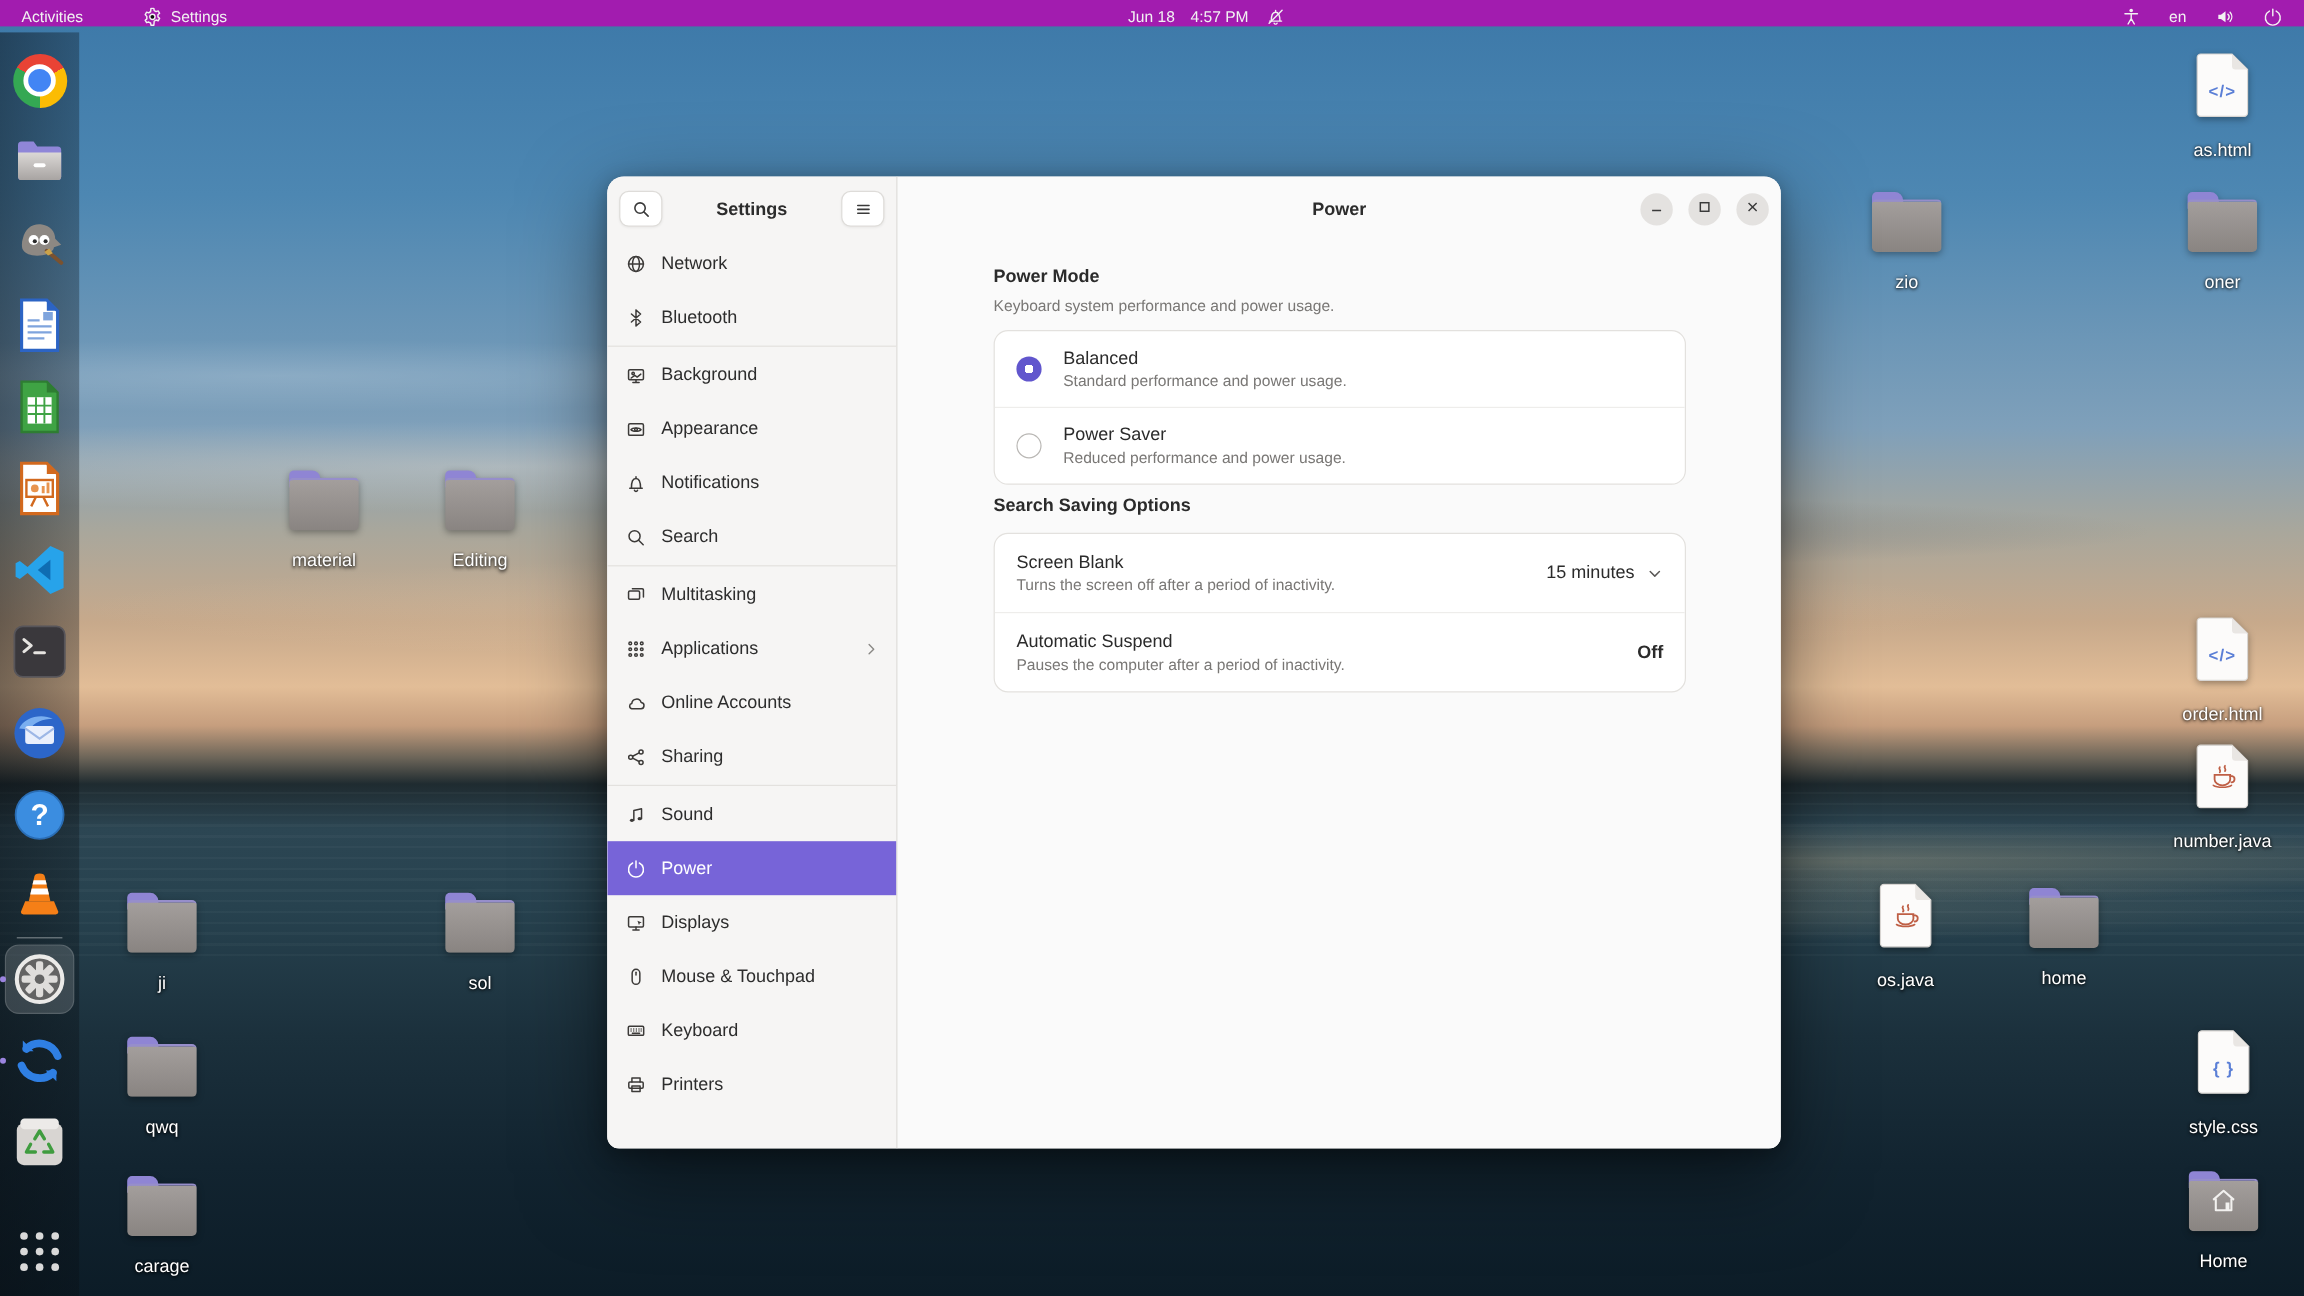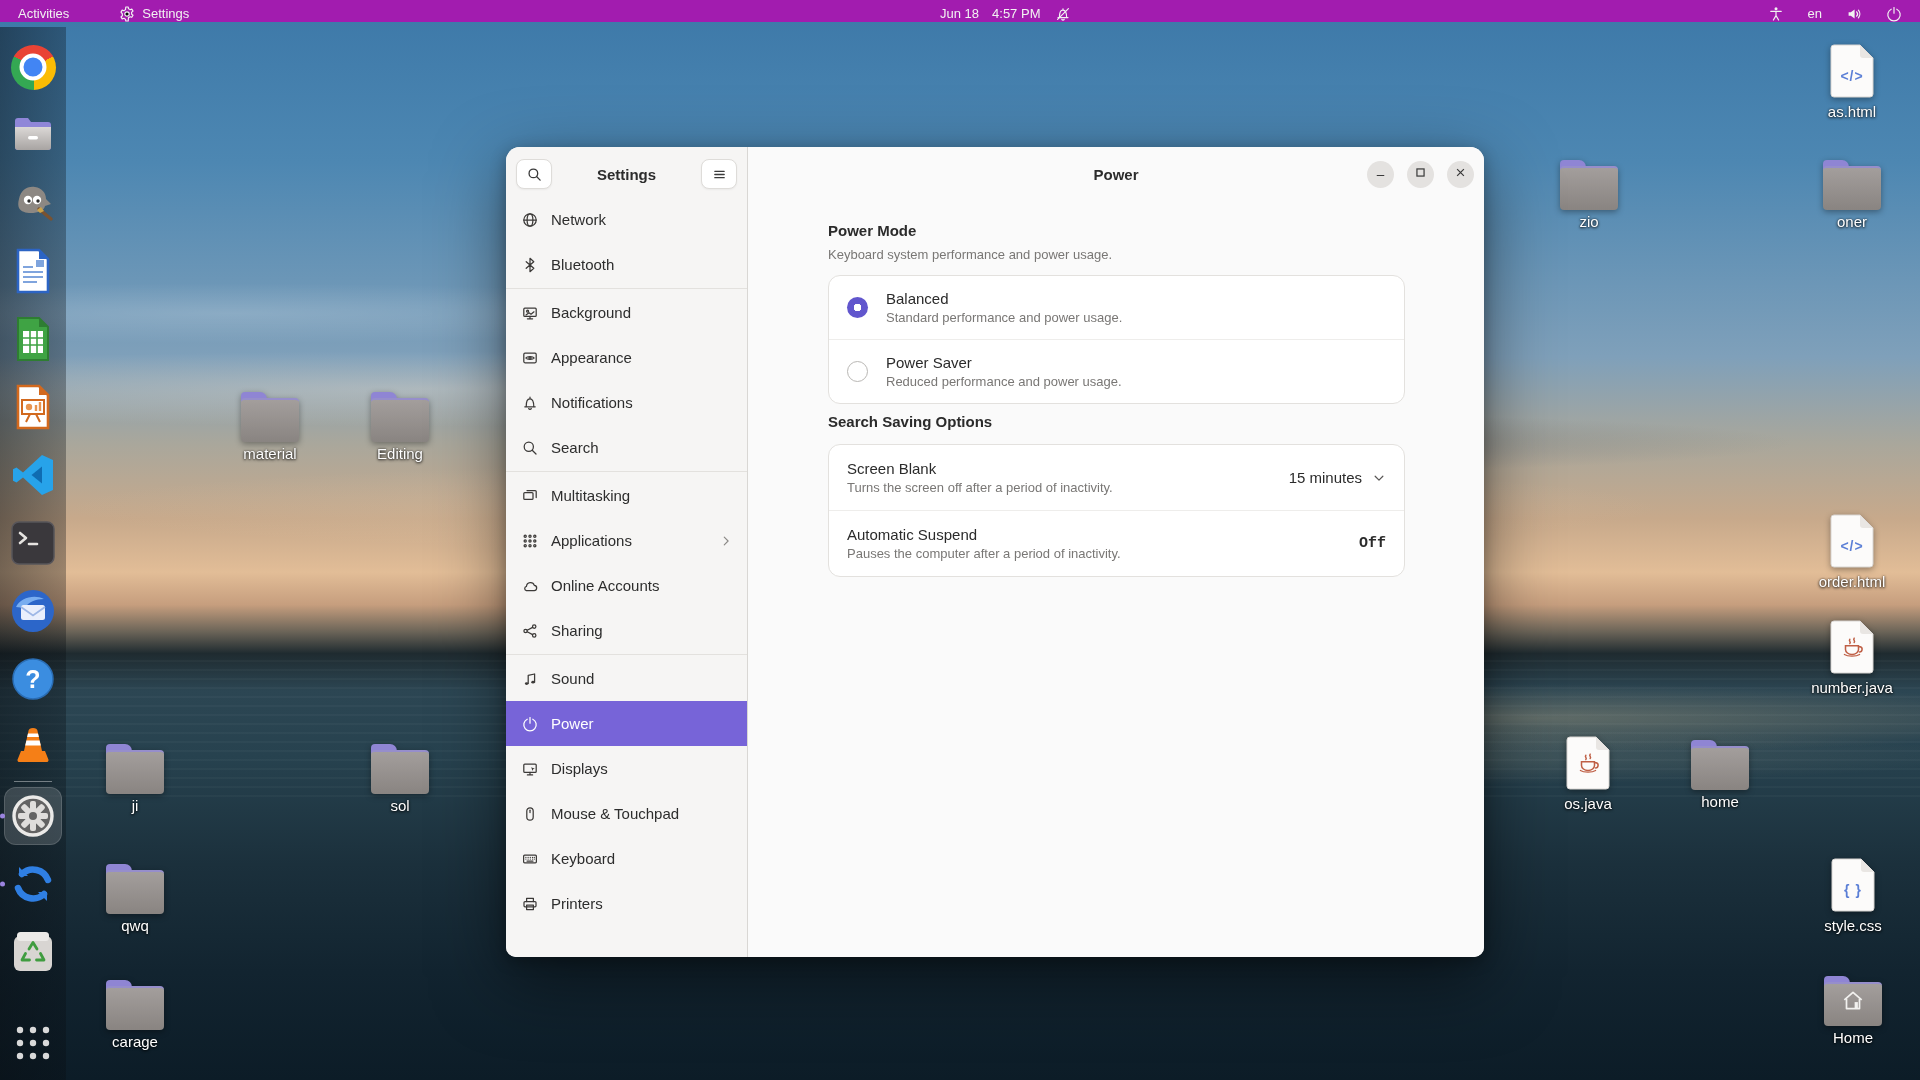--- a/index.html
+++ b/index.html
@@ -40,21 +40,21 @@
   .dock-sep{width:38px;height:1px;background:rgba(255,255,255,.4);margin:-10px 0;flex:none;}
   .dock-spacer{flex:1;}
   .chrome{width:45px;height:45px;border-radius:50%;position:relative;
     background:conic-gradient(from -60deg,#e94335 0 120deg,#fbbc04 0 240deg,#34a853 0);}
   .chrome::after{content:"";position:absolute;left:50%;top:50%;transform:translate(-50%,-50%);
     width:19px;height:19px;border-radius:50%;background:#4285f4;border:4px solid #fff;}
 
   
   .desk-icons{position:absolute;inset:0;z-index:10;}
   .desk-item{position:absolute;width:110px;text-align:center;}
-  .dlabel{margin-top:5px;font-size:15px;color:#fff;text-shadow:0 1px 3px rgba(0,0,0,.9),0 0 2px rgba(0,0,0,.6);}
+  .dlabel{margin-top:19px;font-size:15px;color:#fff;text-shadow:0 1px 3px rgba(0,0,0,.9),0 0 2px rgba(0,0,0,.6);}
   .dfolder{position:relative;width:58px;height:48px;margin:0 auto;filter:drop-shadow(0 2px 3px rgba(0,0,0,.35));}
   .dflap{position:absolute;left:0;top:0;width:26px;height:14px;background:#8f85d4;border-radius:4px 7px 0 0;}
   .dbody{position:absolute;left:0;top:6px;width:58px;height:42px;border-radius:4px;
     background:linear-gradient(180deg,#a39e9c,#898481);border-top:2px solid #968ecb;}
   .dhouse{position:absolute;left:50%;top:12px;transform:translateX(-50%);width:26px;height:26px;z-index:2;}
   .dfile{position:relative;width:44px;height:54px;margin:0 auto;filter:drop-shadow(0 2px 3px rgba(0,0,0,.35));}
   .dfile .pagebg{position:absolute;inset:0;width:44px;height:54px;}
   .fmark{position:absolute;left:0;right:0;top:24px;font-weight:bold;font-size:14px;color:#5b7fd6;letter-spacing:1px;}
   .fmark svg{width:26px;height:26px;}
   .fmark.cup{top:16px;}
@@ -93,21 +93,21 @@
   .radio-row + .radio-row{border-top:1px solid #eeedeb;}
   .radio{width:21px;height:21px;border-radius:50%;flex:none;box-sizing:border-box;}
   .radio.on{background:radial-gradient(circle,#fff 0 3.6px,#6156cd 3.7px);}
   .radio.off{border:1.5px solid #b9b7b4;background:#fff;}
   .opt-label{font-size:15px;color:#2b2b2b;}
   .opt-desc{font-size:13px;color:#797775;margin-top:3px;}
   .value-row{display:flex;align-items:center;padding:0 18px;height:65px;cursor:pointer;}
   .value-row + .value-row{border-top:1px solid #eeedeb;}
   .vr-text{flex:1;}
   .vr-value{font-size:15px;color:#2b2b2b;display:flex;align-items:center;gap:10px;}
-  .vr-value.bold{font-weight:bold;font-family:Liberation Mono, monospace;}
+  .vr-value.bold{font-weight:bold;}
   .chev-down{width:14px;height:14px;color:#5a5856;display:inline-flex;}
   .chev-down svg{width:14px;height:14px;stroke:currentColor;stroke-width:1.4;fill:none;stroke-linecap:round;stroke-linejoin:round;}
 </style>
 </head>
 <body>
 
 <div class="screen">
   <div class="wallpaper"></div>
   <div class="water-streaks"></div>
 

